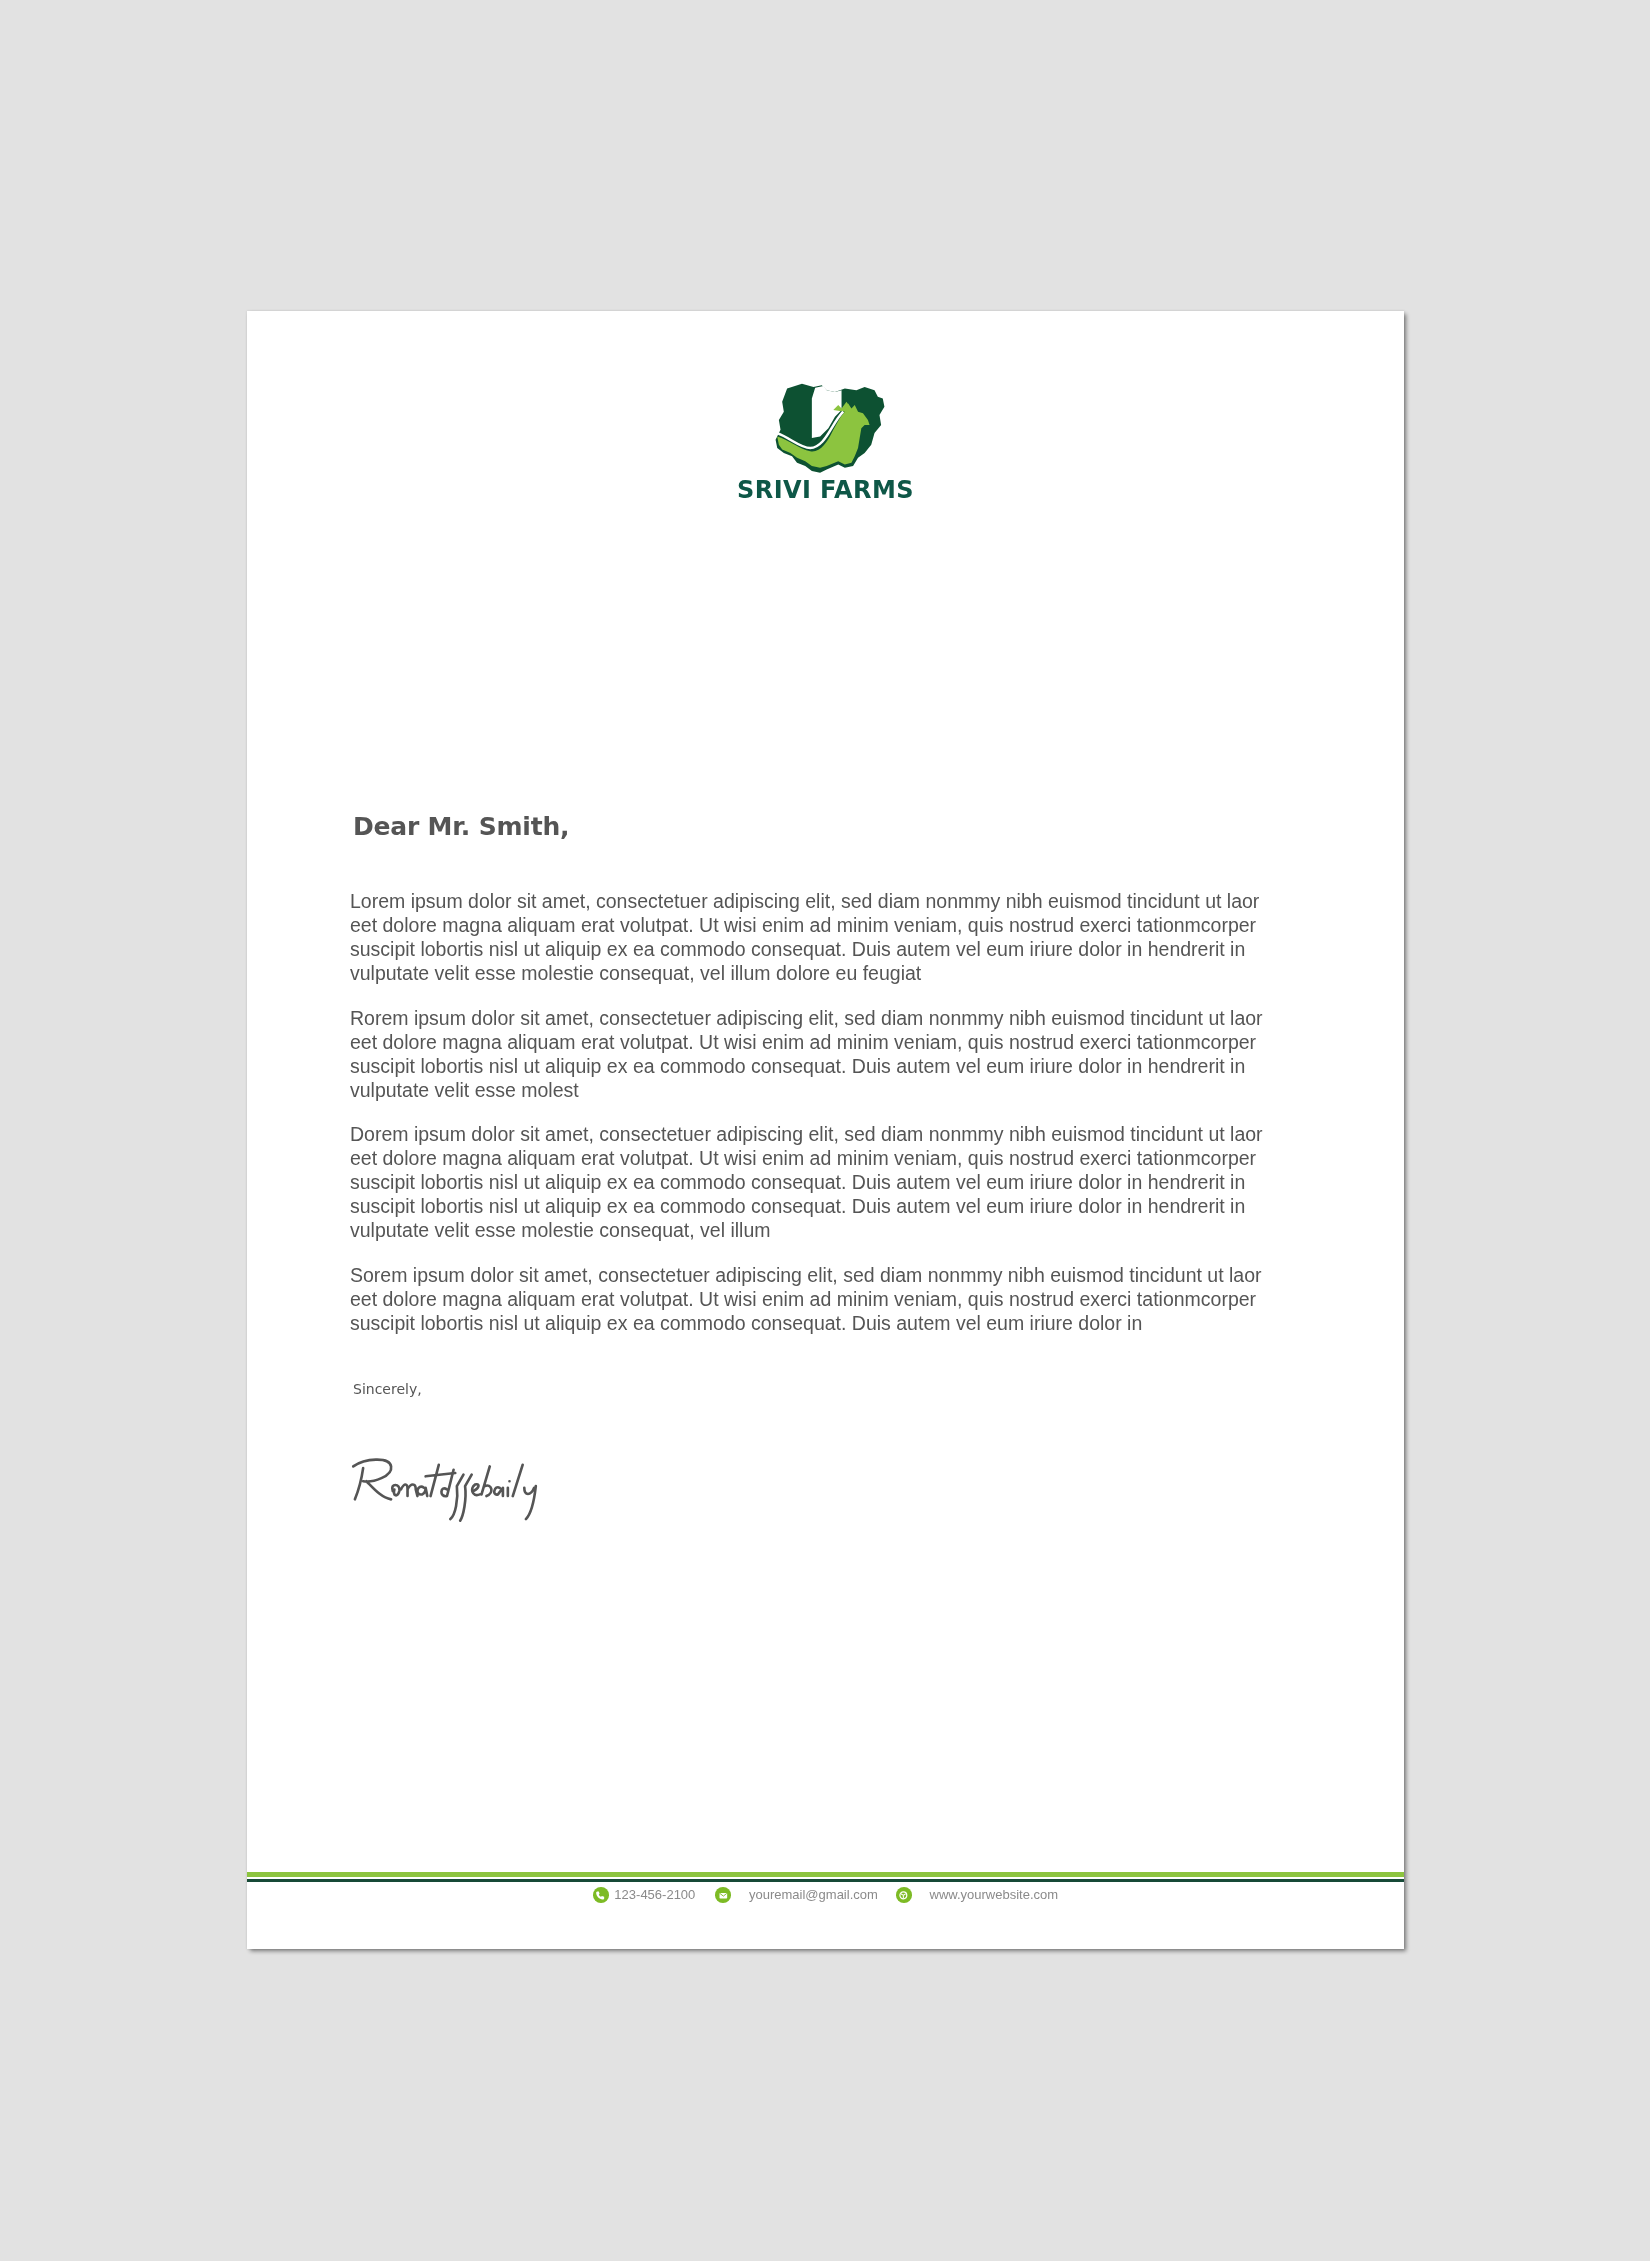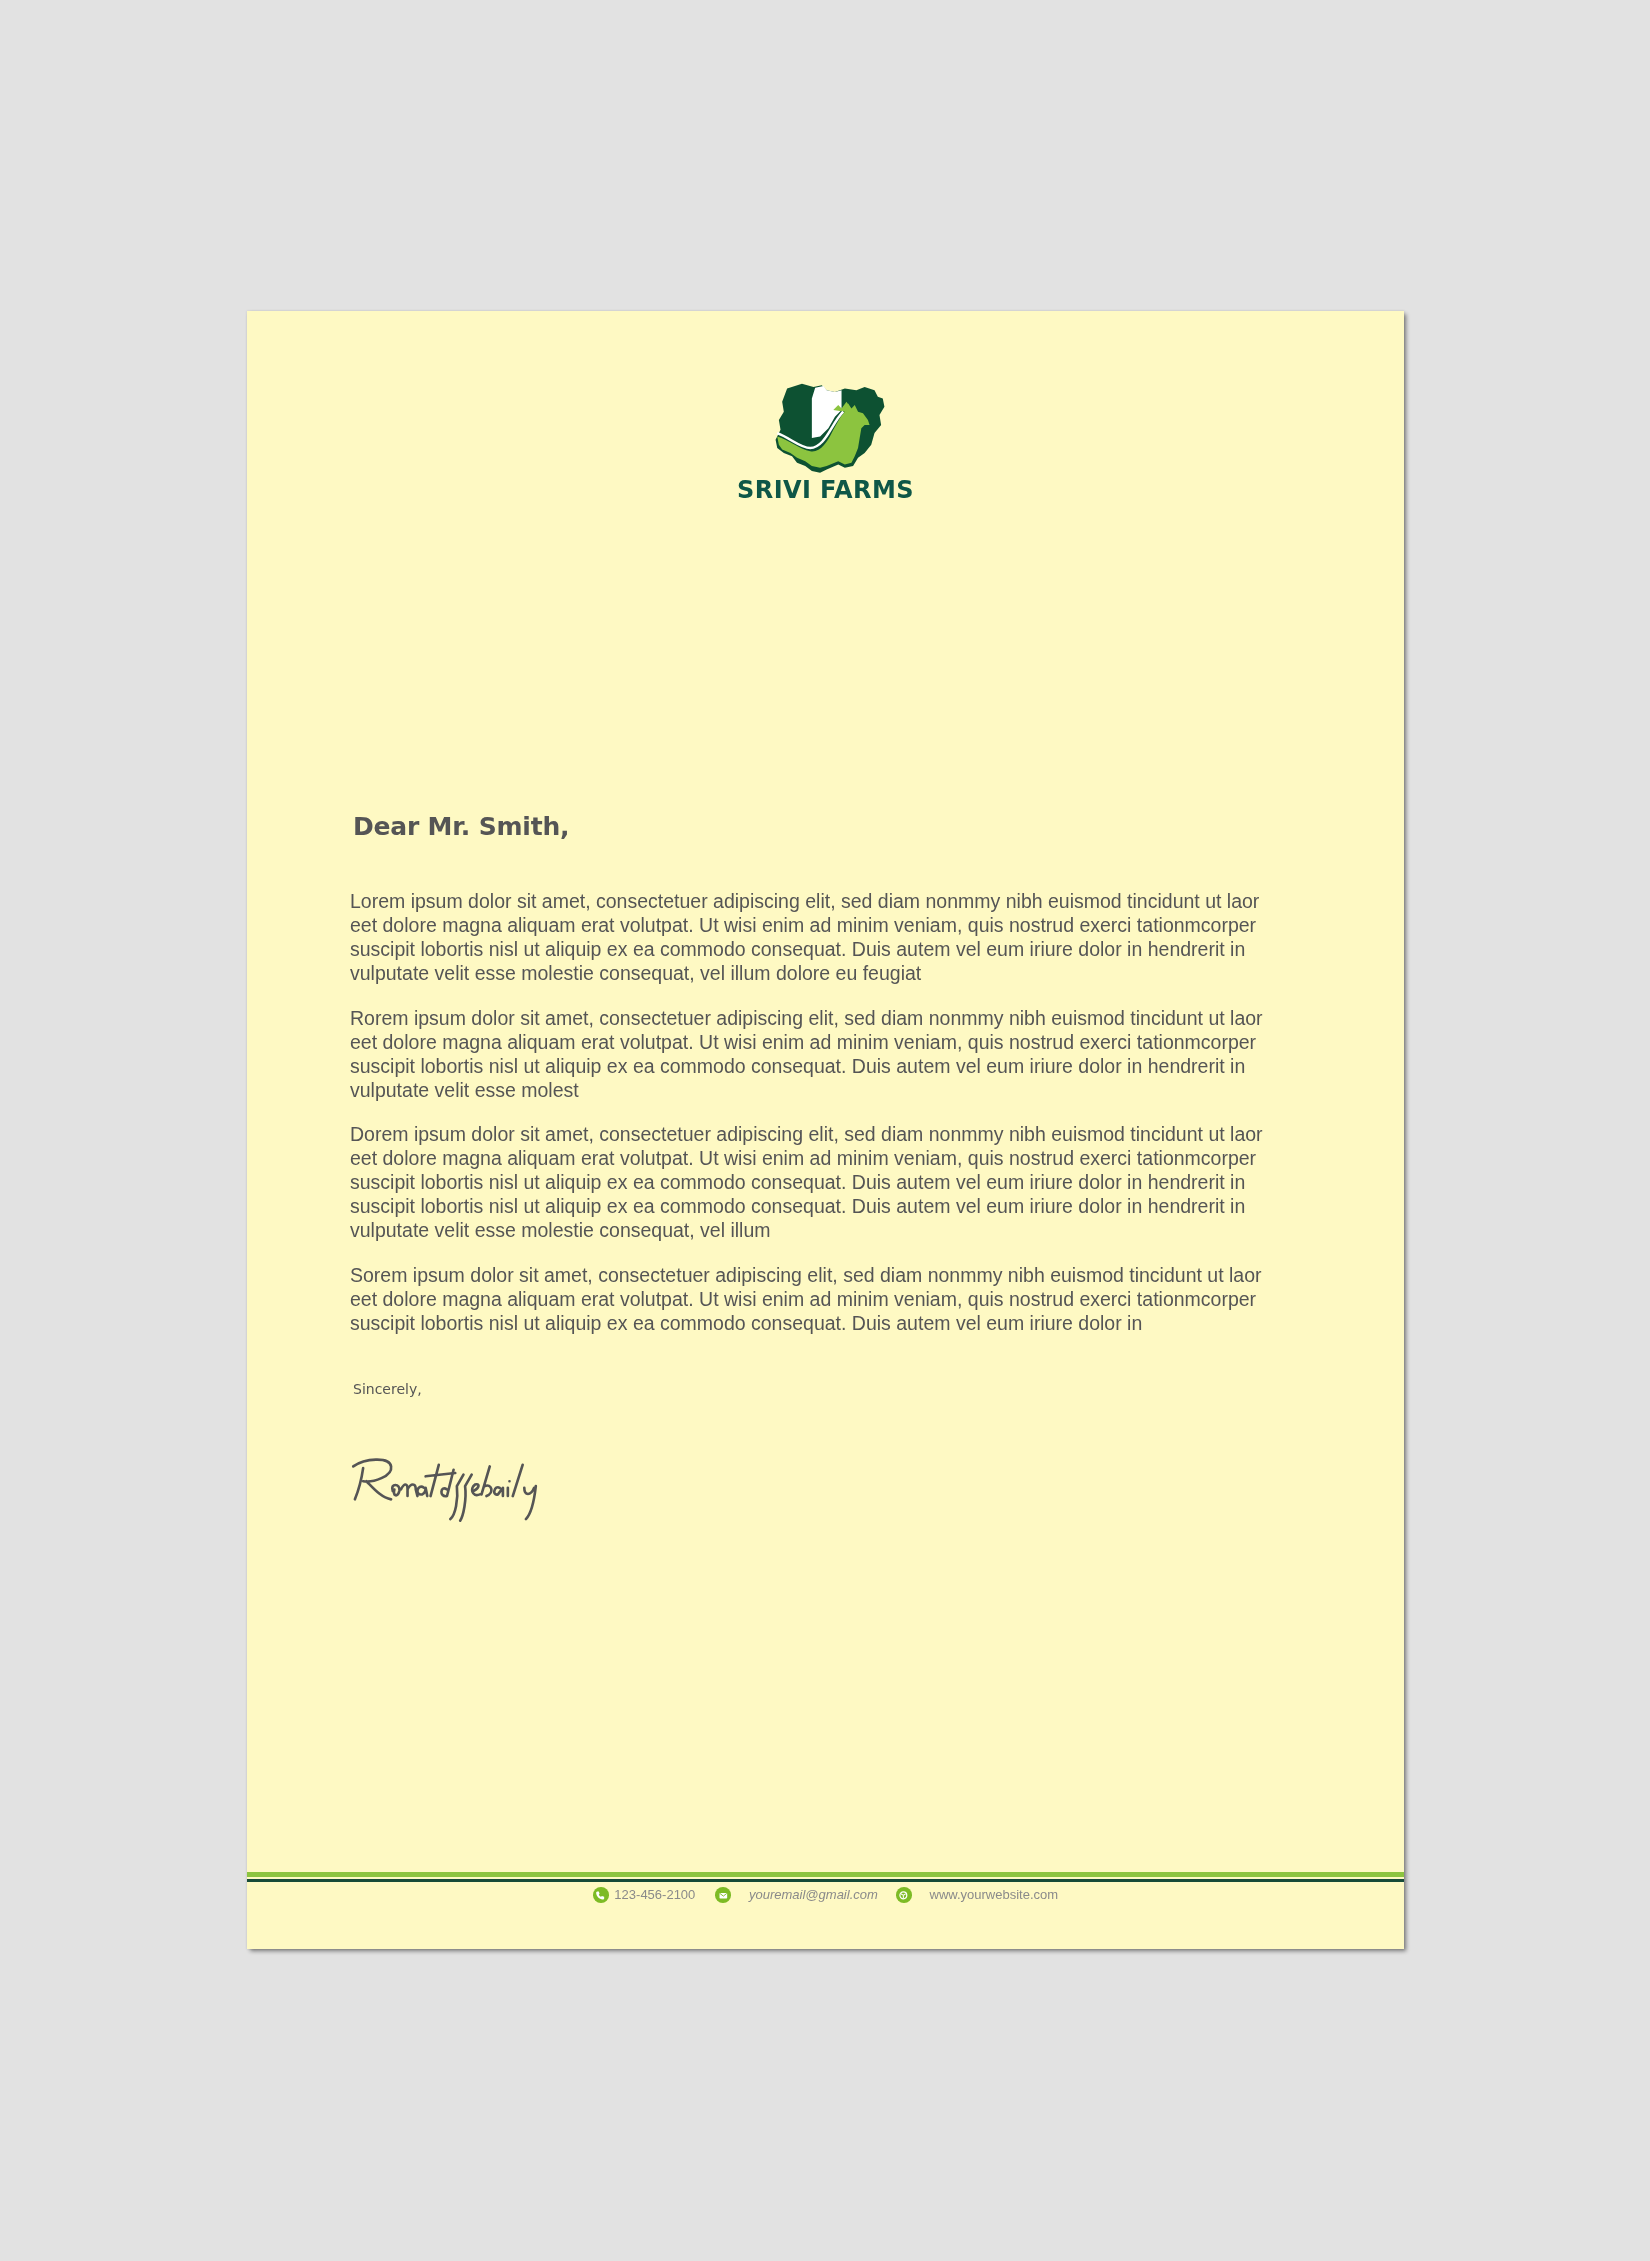--- a/index.html
+++ b/index.html
@@ -13,21 +13,21 @@
     position: relative;
     overflow: hidden;
     font-family: "Liberation Sans", sans-serif;
   }
   .page {
     position: absolute;
     left: 247px;
     top: 311px;
     width: 1157px;
     height: 1638px;
-    background: #fef9c3;
+    background: #ffffff;
     box-shadow: 2.5px 3.3px 4.1px rgba(0,0,0,0.45), 0 0 2.5px rgba(0,0,0,0.12);
   }
   .logo {
     position: absolute;
     left: 525px;
     top: 71px;
     width: 116px;
     height: 94px;
   }
   .logo svg { width: 100%; height: 100%; display: block; }
@@ -133,21 +133,21 @@
     height: 15.7px;
     border-radius: 50%;
     background: #7dbb25;
     display: inline-flex;
     align-items: center;
     justify-content: center;
     flex: none;
   }
   .contact-icon svg { width: 10.7px; height: 10.7px; display: block; }
   .contact-item.phone .contact-icon { margin-right: 5.8px; }
-  .contact-item.email { margin-left: 20px; font-style: italic; }
+  .contact-item.email { margin-left: 20px; }
   .contact-item.email .contact-icon { margin-right: 18px; }
   .contact-item.web { margin-left: 18px; justify-content: space-between; }
   .contact-item.web .contact-icon { margin-right: 18px; }
 </style>
 </head>
 <body>
 
 <div class="page">
 
   <div class="logo">

